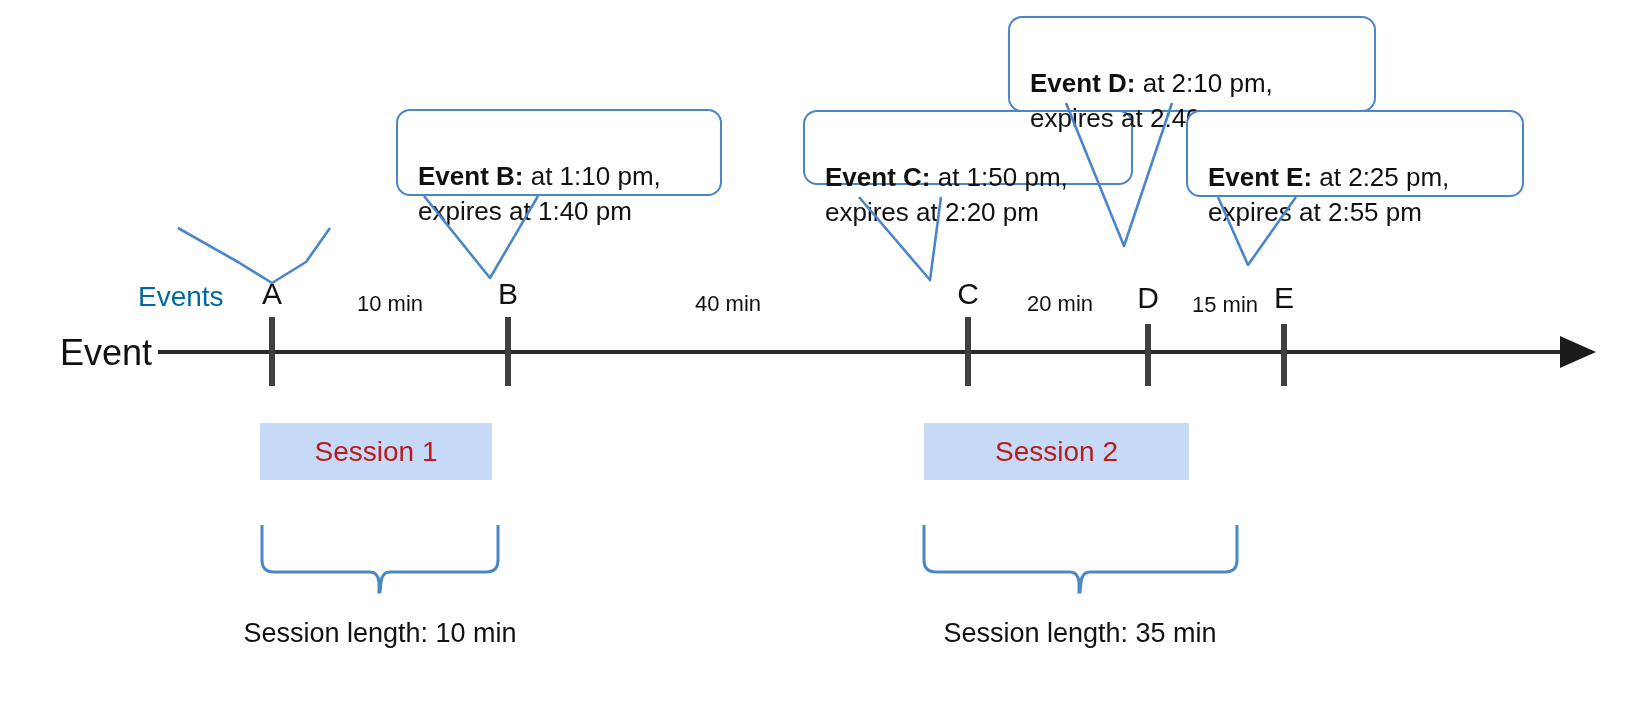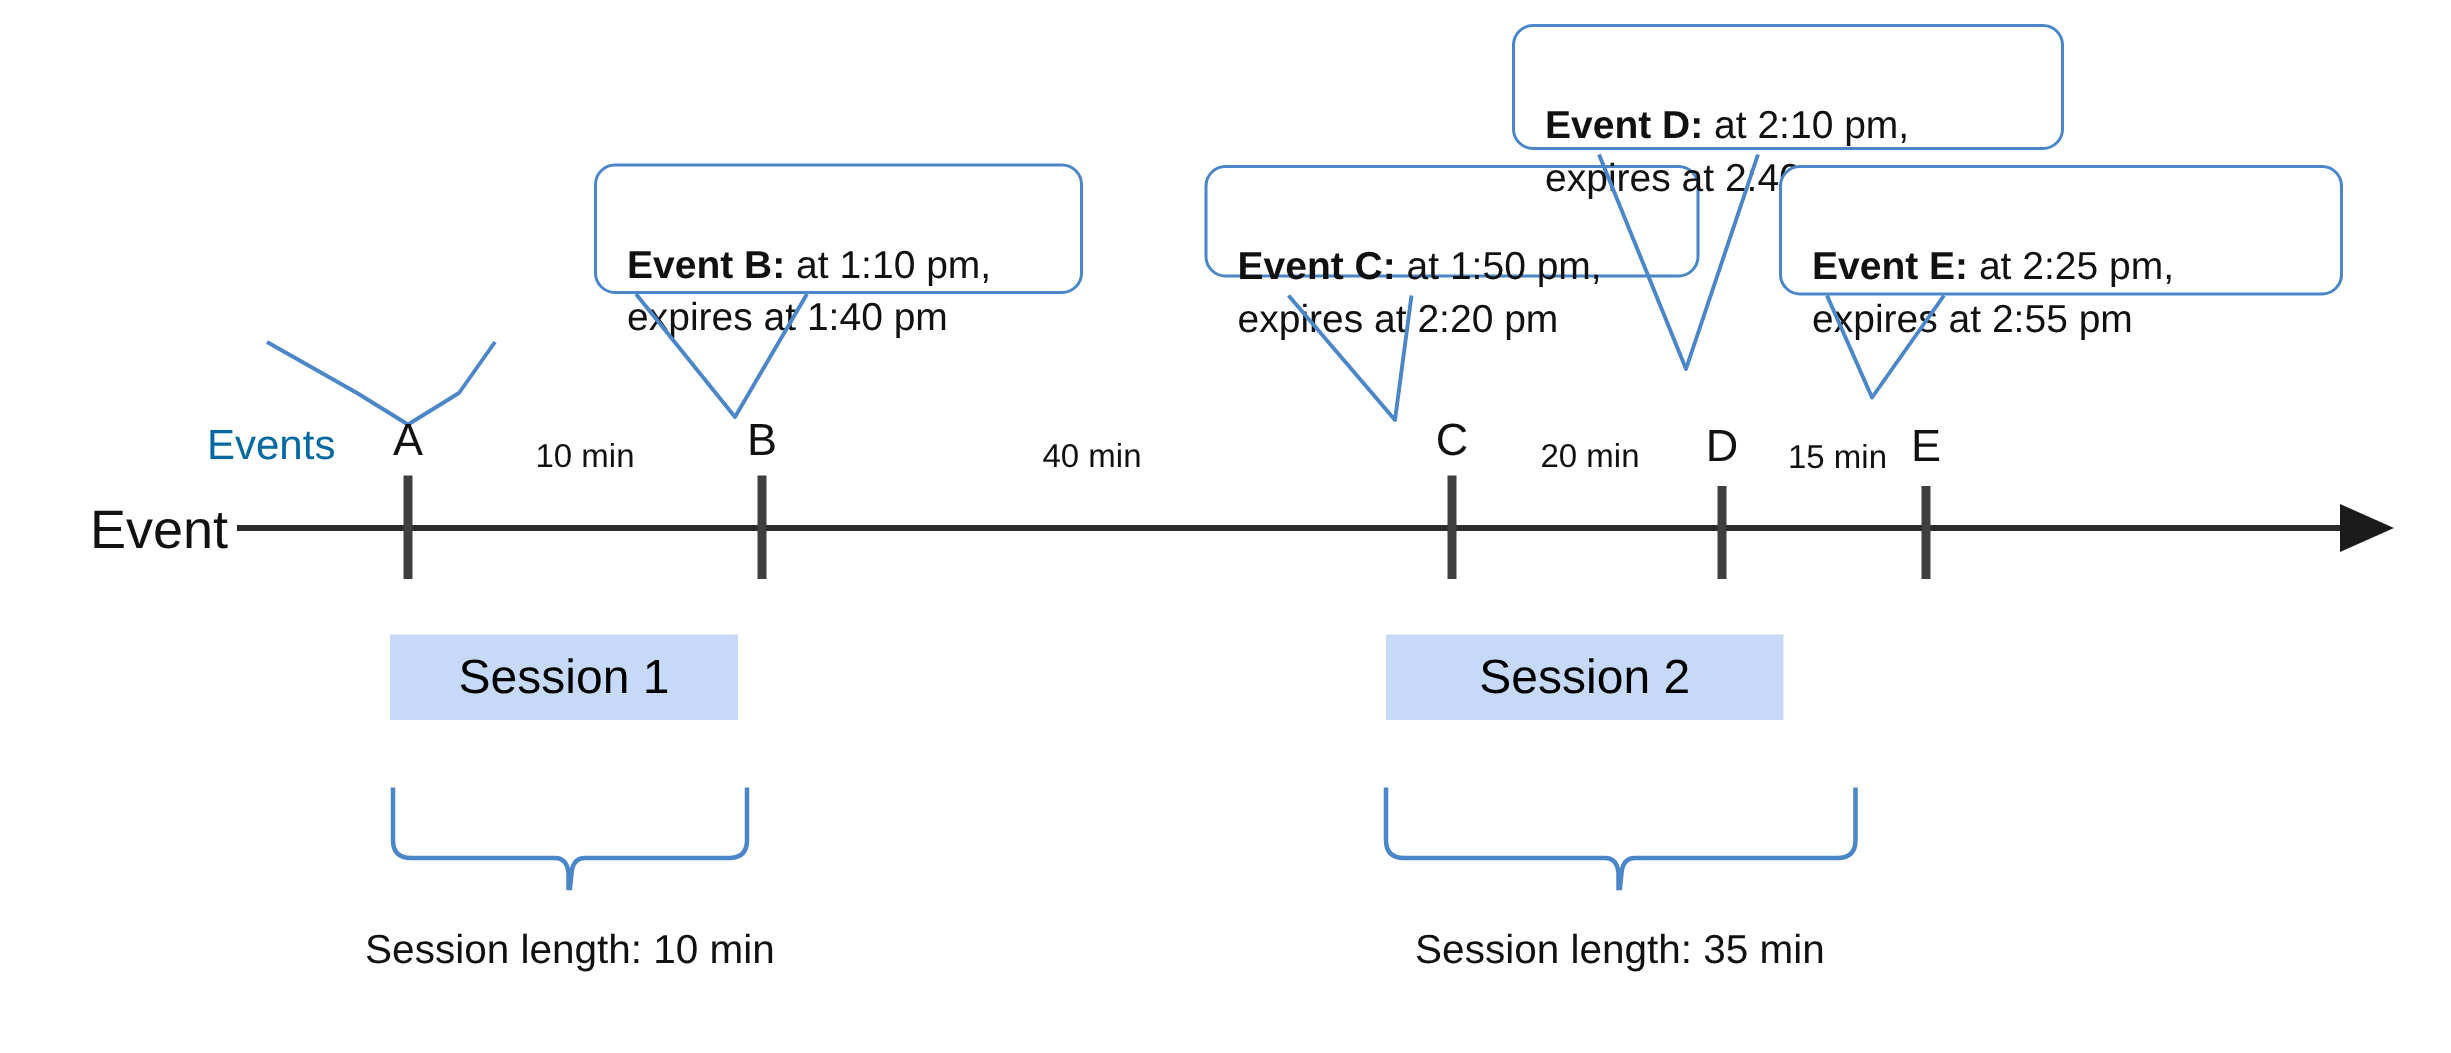--- a/index.html
+++ b/index.html
@@ -11,48 +11,48 @@
            border:2.4px solid #4a86c8;border-radius:14px;}
   .callout .txt{position:absolute;left:20px;top:13px;right:14px;
                 font-size:26px;line-height:35px;color:#111;white-space:pre-line;}
   .callout .txt b{font-weight:bold;}
   .evtlabel{position:absolute;font-size:30px;color:#111;text-align:center;}
   .gaplabel{position:absolute;font-size:22px;color:#111;text-align:center;}
   .axislabel{position:absolute;font-size:36px;color:#111;}
   .eventsword{position:absolute;font-size:28px;color:#0369a1;}
   .sessionbar{position:absolute;background:#c6d9f6;display:flex;
               align-items:center;justify-content:center;
-              font-size:32px;color:#000000;}
+              font-size:28px;color:#b91c1c;}
   .sesslen{position:absolute;font-size:27px;color:#111;text-align:center;}
 </style>
 </head>
 <body>
 
 <div id="stage">
 
 
   <div class="callout" id="callout-B" style="left:396px;top:109px;width:326px;height:87px;">
     <div class="txt">
       <b>Event B</b><b>: </b><span>at 1:10 pm,</span><br><span>expires at 1:40 pm</span>
     </div>
   </div>
 
   <div class="callout" id="callout-C" style="left:803px;top:110px;width:330px;height:75px;">
     <div class="txt">
       <b>Event C</b><b>: </b><span>at 1:50 pm,</span><br><span>expires at 2:20 pm</span>
     </div>
   </div>
 
-  <div class="callout" id="callout-D" style="left:1008px;top:16px;width:368px;height:84px;">
+  <div class="callout" id="callout-D" style="left:1008px;top:16px;width:368px;height:96px;">
     <div class="txt">
       <b>Event D</b><b>: </b><span>at 2:10 pm,</span><br><span>expires at 2:40 pm</span>
     </div>
   </div>
 
-  <div class="callout" id="callout-E" style="left:1186px;top:110px;width:376px;height:87px;">
+  <div class="callout" id="callout-E" style="left:1186px;top:110px;width:338px;height:87px;">
     <div class="txt">
       <b>Event E</b><b>: </b><span>at 2:25 pm,</span><br><span>expires at 2:55 pm</span>
     </div>
   </div>
 
   <svg class="layer" viewBox="0 0 1634 702">
 
     <polyline points="178,228 238,262 272,283 306,262 330,228" fill="none" stroke="#4a86c8" stroke-width="2.6" stroke-linejoin="round"></polyline>
 
     <polyline points="424,196 490,278 538,196" fill="none" stroke="#4a86c8" stroke-width="2.6" stroke-linejoin="round"></polyline>

